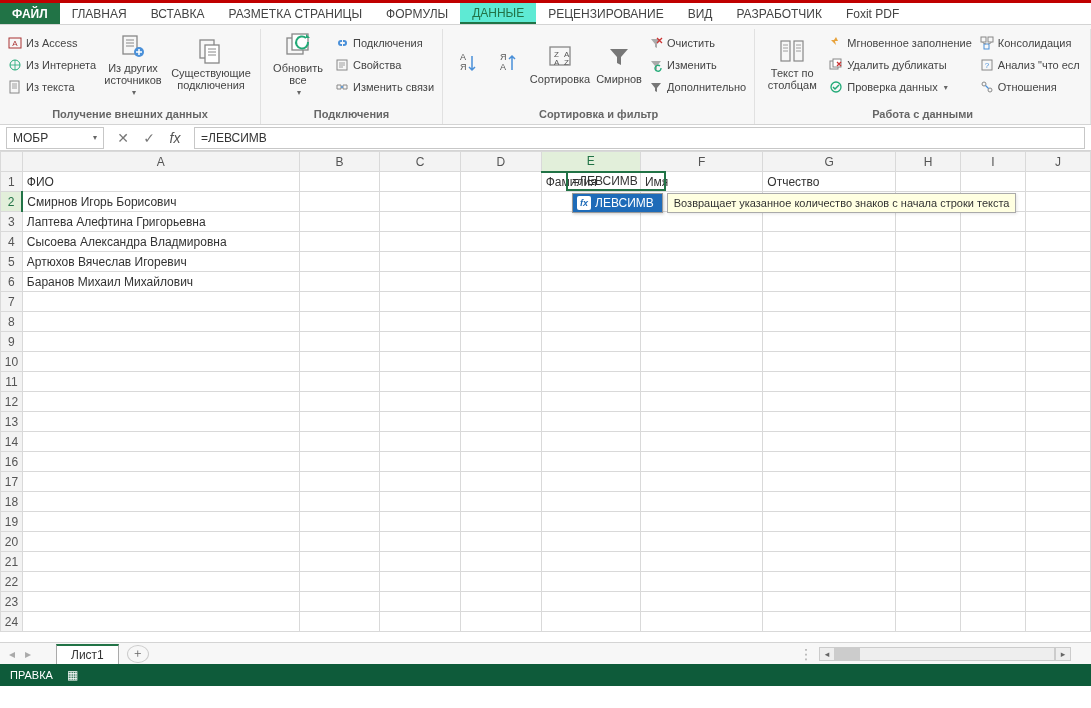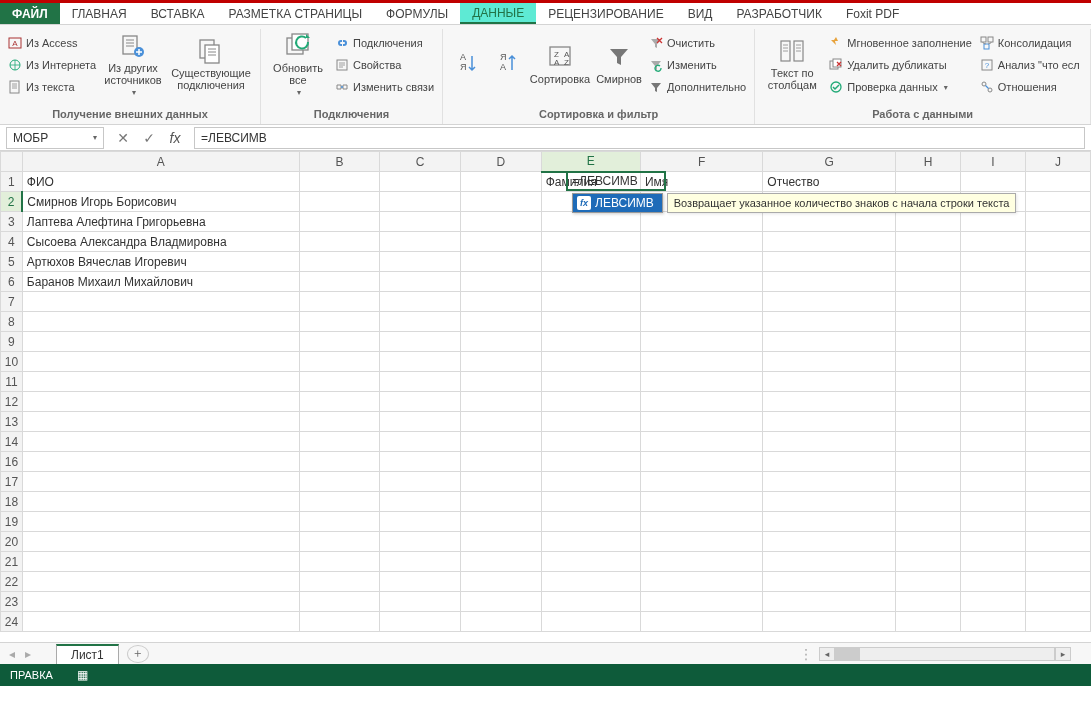--- a/index.html
+++ b/index.html
@@ -69,21 +69,21 @@
   .sheet-nav { display: flex; gap: 0; padding: 0 4px; }
   .sheet-nav span { width: 16px; text-align: center; color: #aaa; cursor: pointer; }
   .sheet-tab { padding: 2px 14px; background: #fff; border: 1px solid #aaa; border-bottom: none; font-size: 12px; margin-left: 16px; border-top: 2px solid #217346; cursor: pointer; }
   .sheet-add { width: 22px; height: 18px; display: flex; align-items: center; justify-content: center; margin-left: 8px; cursor: pointer; color: #666; border: 1px solid #ccc; border-radius: 50%; font-size: 12px; }
   .hscroll-area { flex: 1; display: flex; justify-content: flex-end; align-items: center; padding-right: 20px; gap: 0; }
   .hscroll { width: 220px; height: 14px; background: #eee; border: 1px solid #ccc; position: relative; }
   .hscroll .thumb { position: absolute; left: 0; top: 0; bottom: 0; width: 24px; background: #ccc; }
   .hsbtn { width: 16px; height: 14px; border: 1px solid #ccc; background: #eee; display: flex; align-items: center; justify-content: center; font-size: 9px; color: #666; cursor: pointer; }
 
   
-  .status { height: 22px; background: #0e5b3a; color: #fff; display: flex; align-items: center; padding: 0 10px; gap: 24px; font-size: 11px; }
+  .status { height: 22px; background: #0e5b3a; color: #fff; display: flex; align-items: center; padding: 0 10px; gap: 14px; font-size: 11px; }
   .status .st-ic { font-size: 12px; }
 
   svg { display: block; }
 </style>
 </head>
 <body>
 
 <div class="accent-bar"></div>
 
 <div class="tabs">

